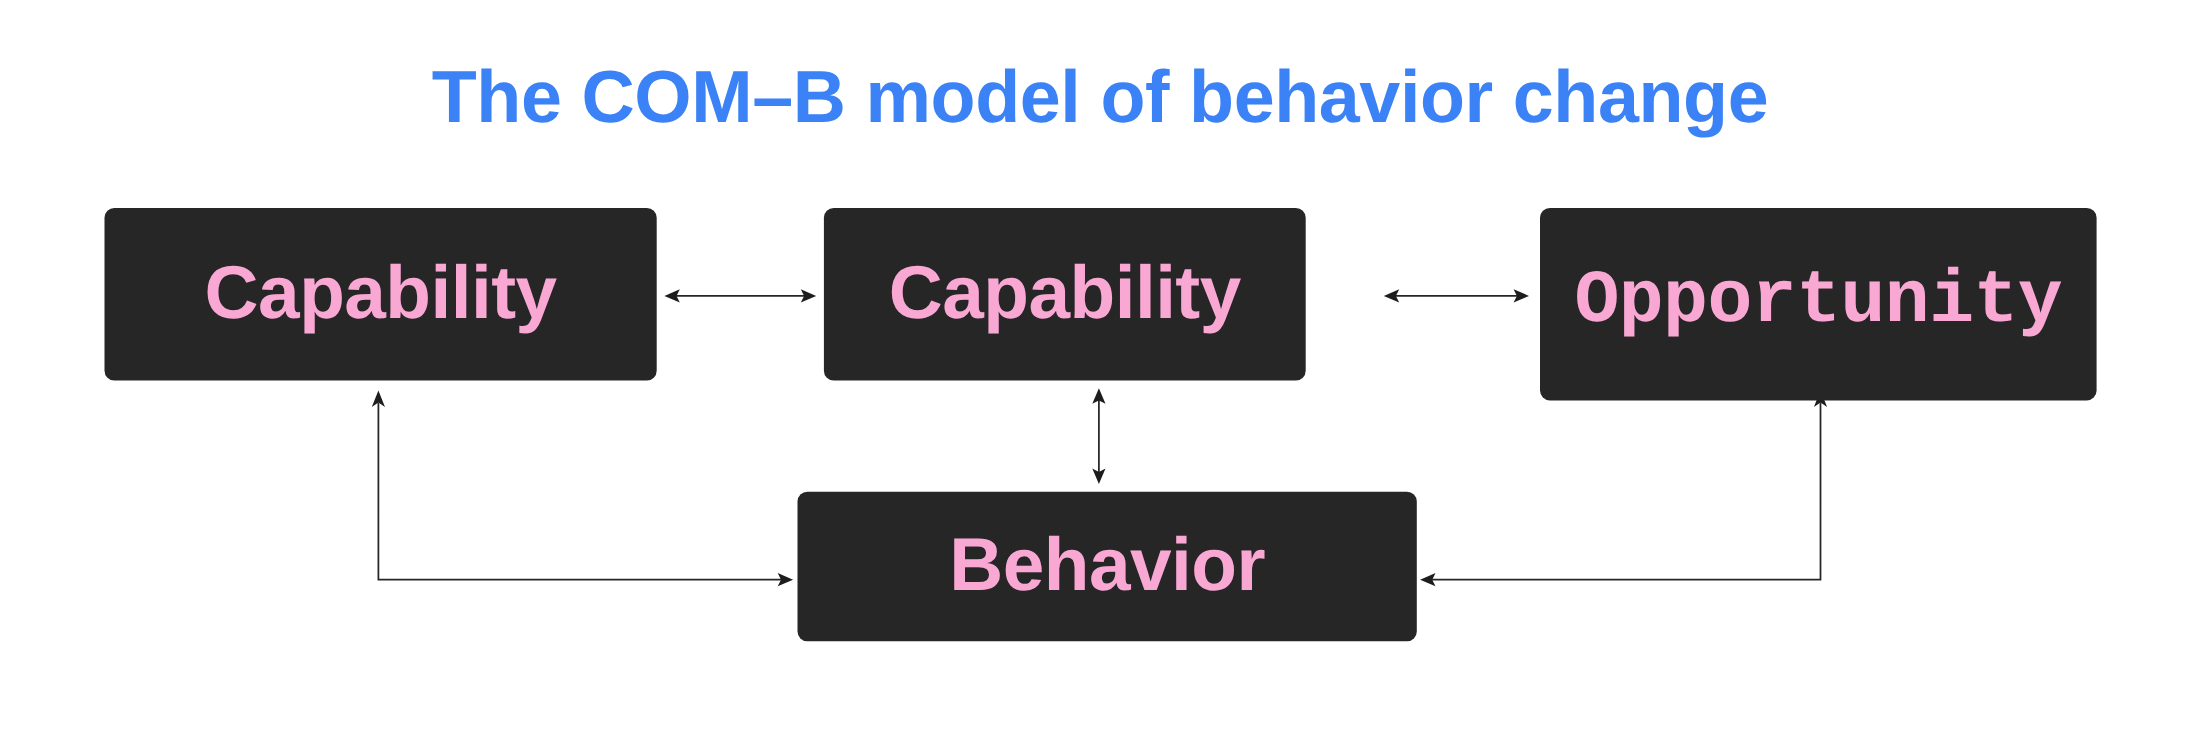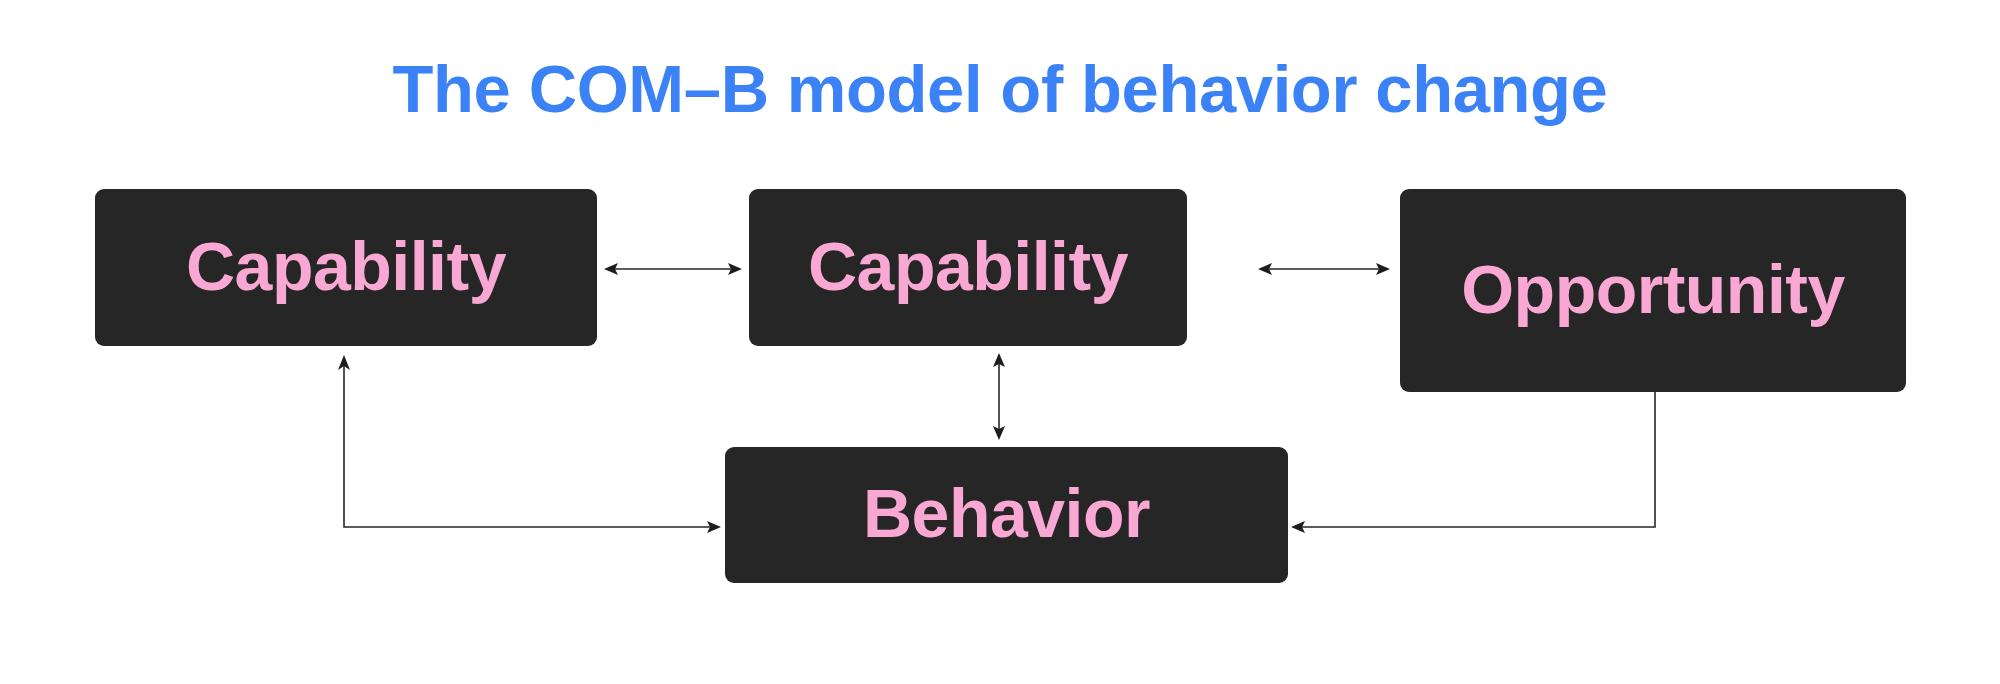--- a/index.html
+++ b/index.html
@@ -46,21 +46,21 @@
     font-size: 68px;
     font-weight: 600;
     letter-spacing: -0.5px;
     line-height: 1;
     white-space: nowrap;
     padding-bottom: 4px;
     text-align: center;
   }
   #node-capability { left: 95px;  top: 189px; width: 502px; height: 157px; }
   #node-motivation { left: 749px; top: 189px; width: 438px; height: 157px; }
-  #node-opportunity{ left: 1400px;top: 189px; width: 506px; height: 203px; }
+  #node-opportunity{ left: 1400px;top: 189px; width: 506px; height: 175px; font-family: Liberation Mono, monospace; }
   #node-behavior   { left: 725px; top: 447px; width: 563px; height: 136px; }
 
   #connectors {
     position: absolute;
     left: 0;
     top: 0;
     width: 2000px;
     height: 684px;
     pointer-events: none;
   }

